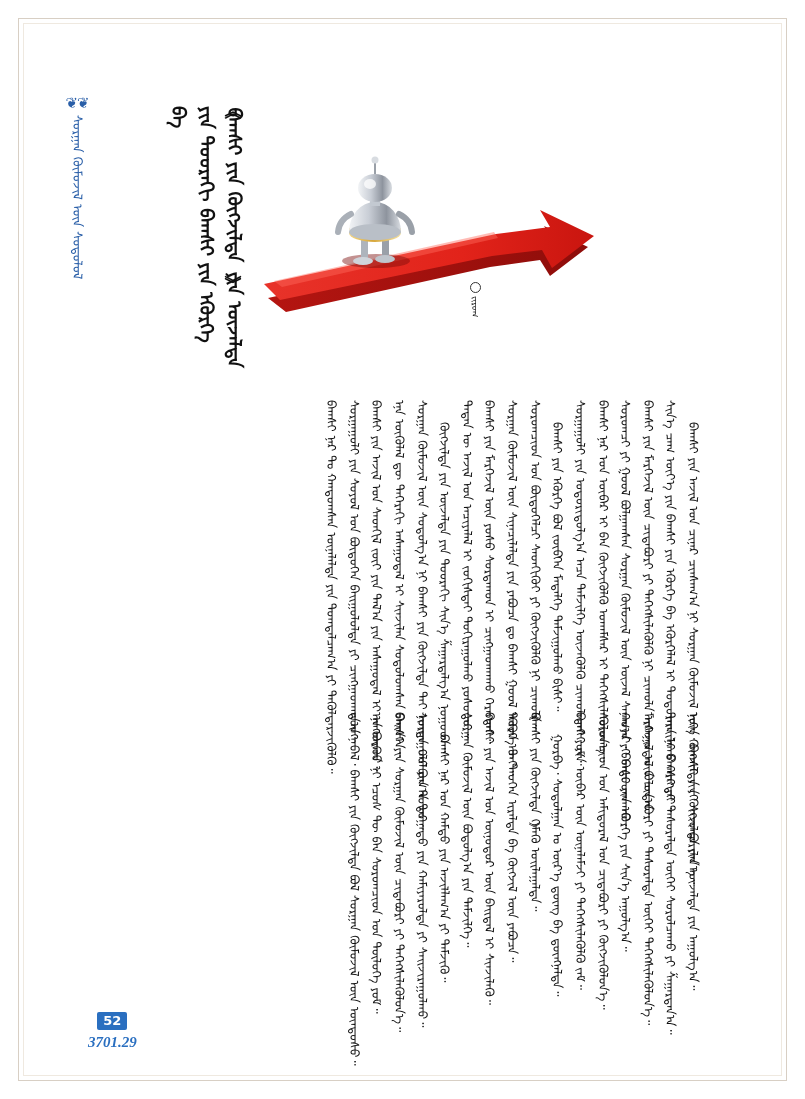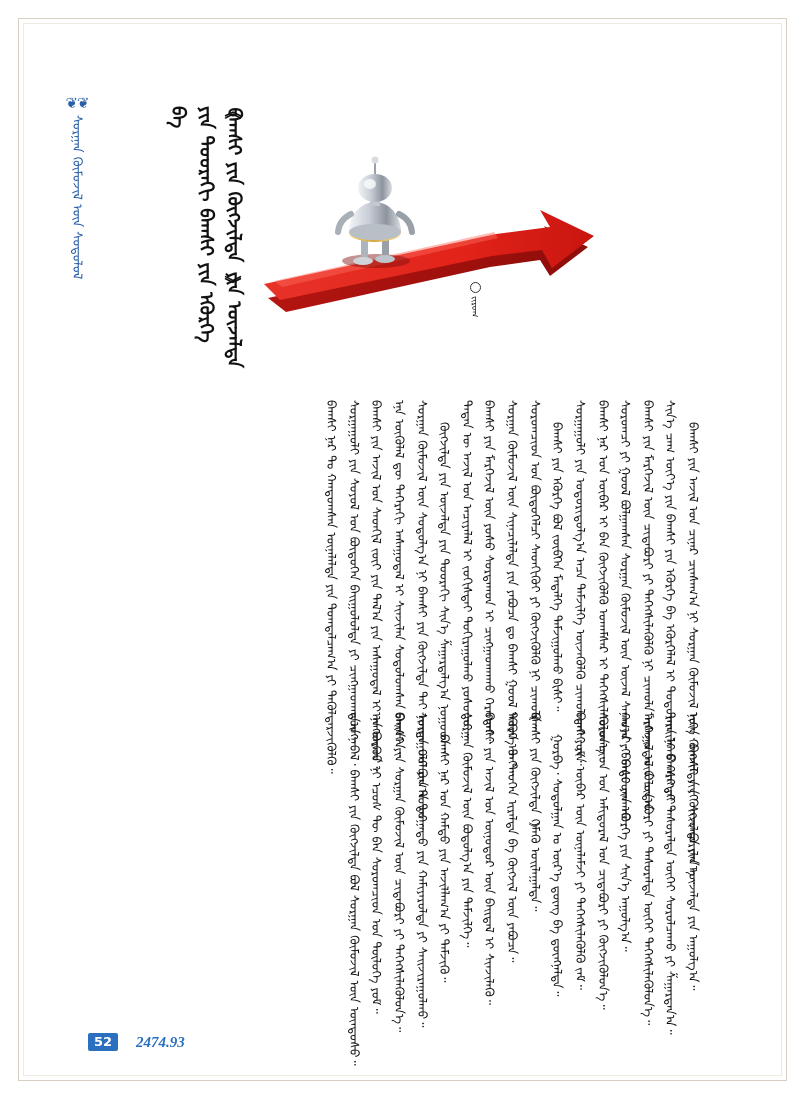--- a/index.html
+++ b/index.html
@@ -160,21 +160,22 @@
   .col.shorter { height: 62%; }
   .col.mid { height: 88%; }
 
   
   .footer {
     position: absolute;
     left: 88px;
     bottom: 48px;
     display: flex;
     align-items: center;
-    gap: 18px;
+    gap: 4px;
+    flex-direction: column;
   }
   .folio {
     background: #2a6fc0;
     color: #ffffff;
     font-size: 13px;
     font-weight: bold;
     padding: 2px 6px 3px 6px;
     border-radius: 2px;
     line-height: 1;
   }
@@ -301,16 +302,16 @@
     <div class="col short">ᠰᠤᠷᠭᠠᠨ ᠬᠥᠮᠦᠵᠢᠯ ᠦᠨ ᠪᠣᠳᠣᠯᠭ᠎ᠠ ᠶᠢᠨ ᠳᠡᠮᠵᠢᠯᠭᠡ᠃</div>
     <div class="col indent">ᠪᠠᠭᠰᠢ ᠨᠠᠷ ᠤᠨ ᠬᠠᠮᠲᠤ ᠶᠢᠨ ᠠᠵᠢᠯᠯᠠᠭ᠎ᠠ ᠶᠢ ᠳᠡᠮᠵᠢᠬᠦ᠃</div>
     <div class="col">ᠰᠤᠷᠭᠠᠭᠤᠯᠢ ᠶᠢᠨ ᠳᠣᠲᠣᠭᠠᠳᠤ ᠶᠢᠨ ᠬᠠᠮᠢᠶᠠᠷᠤᠯᠲᠠ ᠶᠢ ᠰᠠᠢᠵᠢᠷᠠᠭᠤᠯᠬᠤ᠃</div>
     <div class="col">ᠪᠠᠭᠰᠢ ᠶᠢᠨ ᠰᠤᠷᠭᠠᠨ ᠬᠥᠮᠦᠵᠢᠯ ᠦᠨ ᠴᠢᠳᠠᠪᠤᠷᠢ ᠶᠢ ᠳᠡᠭᠡᠭᠰᠢᠯᠡᠭᠦᠯᠦᠨ᠎ᠡ᠃</div>
     <div class="col">ᠡᠨᠡ ᠪᠦᠬᠦᠨ ᠨᠢ ᠡᠴᠦᠰ ᠲᠦ ᠪᠡᠨ ᠰᠤᠷᠤᠭᠴᠢᠳ ᠤᠨ ᠲᠥᠯᠥᠭᠡ ᠶᠤᠮ᠃</div>
     <div class="col shorter">ᠳ᠋ᠦᠩᠨᠡᠪᠡᠯ᠂ ᠪᠠᠭᠰᠢ ᠶᠢᠨ ᠬᠥᠭᠵᠢᠯᠲᠡ ᠪᠣᠯ ᠰᠤᠷᠭᠠᠨ ᠬᠥᠮᠦᠵᠢᠯ ᠦᠨ ᠦᠨᠳᠦᠰᠦ᠃</div>
   </div>
 
   <div class="footer">
     <div class="folio">52</div>
-    <div class="issue">2474.93</div>
+    <div class="issue">3701.29</div>
   </div>
 
 </div>
 
 </body></html>

